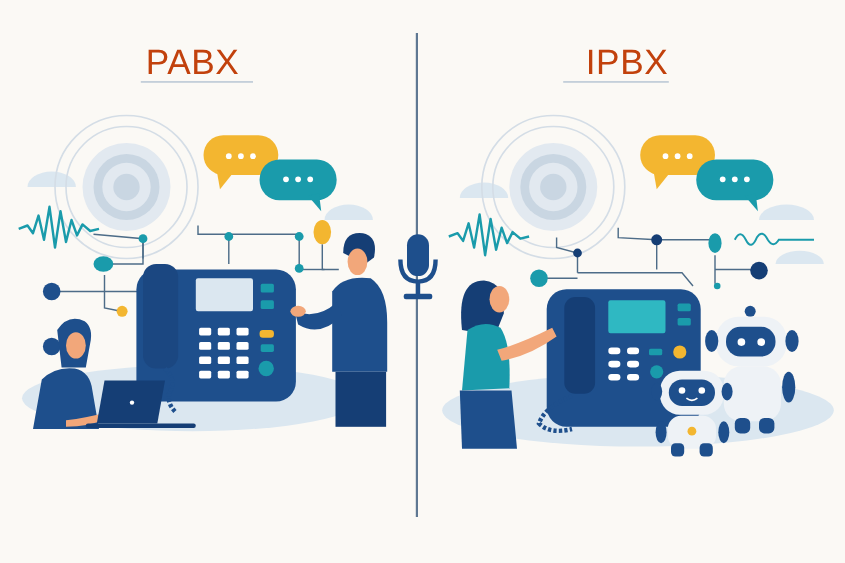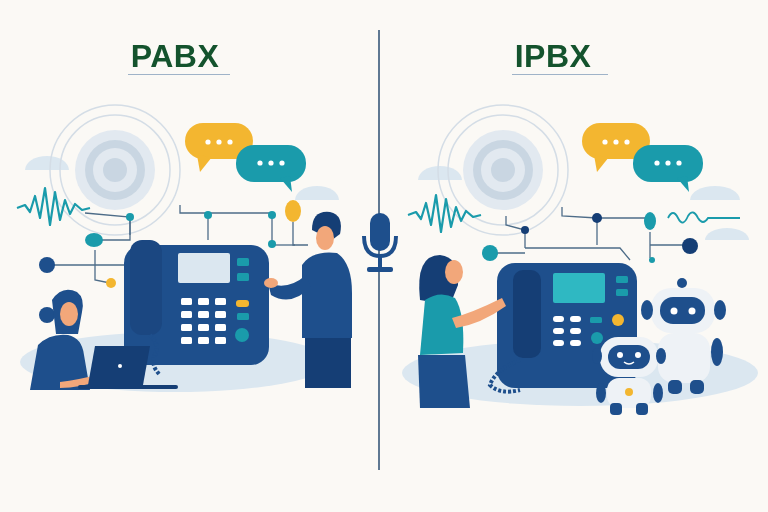--- a/index.html
+++ b/index.html
@@ -1,19 +1,19 @@
 <!DOCTYPE html>
 <html><head>
 <meta charset="utf-8">
 <style>
   html,body{margin:0;padding:0;}
   body{width:768px;height:512px;background:#fbf9f5;position:relative;overflow:hidden;font-family:"Liberation Sans",sans-serif;}
-  .title{position:absolute;top:38px;font-weight:700;font-size:32px;color:#14532d;letter-spacing:0.5px;text-align:center;}
+  .title{position:absolute;top:38px;font-weight:400;font-size:32px;color:#c2410c;letter-spacing:0.5px;text-align:center;}
   .title-l{left:110px;width:130px;}
-  .title-r{left:488px;width:130px;}
+  .title-r{left:505px;width:130px;}
   .uline{position:absolute;top:74px;height:1px;background:#9fb3c8;}
   .divider{position:absolute;left:378px;top:30px;width:1.5px;height:440px;background:#5f7892;}
   svg{position:absolute;left:0;top:0;}
 </style>
 </head>
 <body>
 
 <div class="title title-l">PABX</div>
 <div class="uline" style="left:128px;width:102px;"></div>
 <div class="title title-r">IPBX</div>

